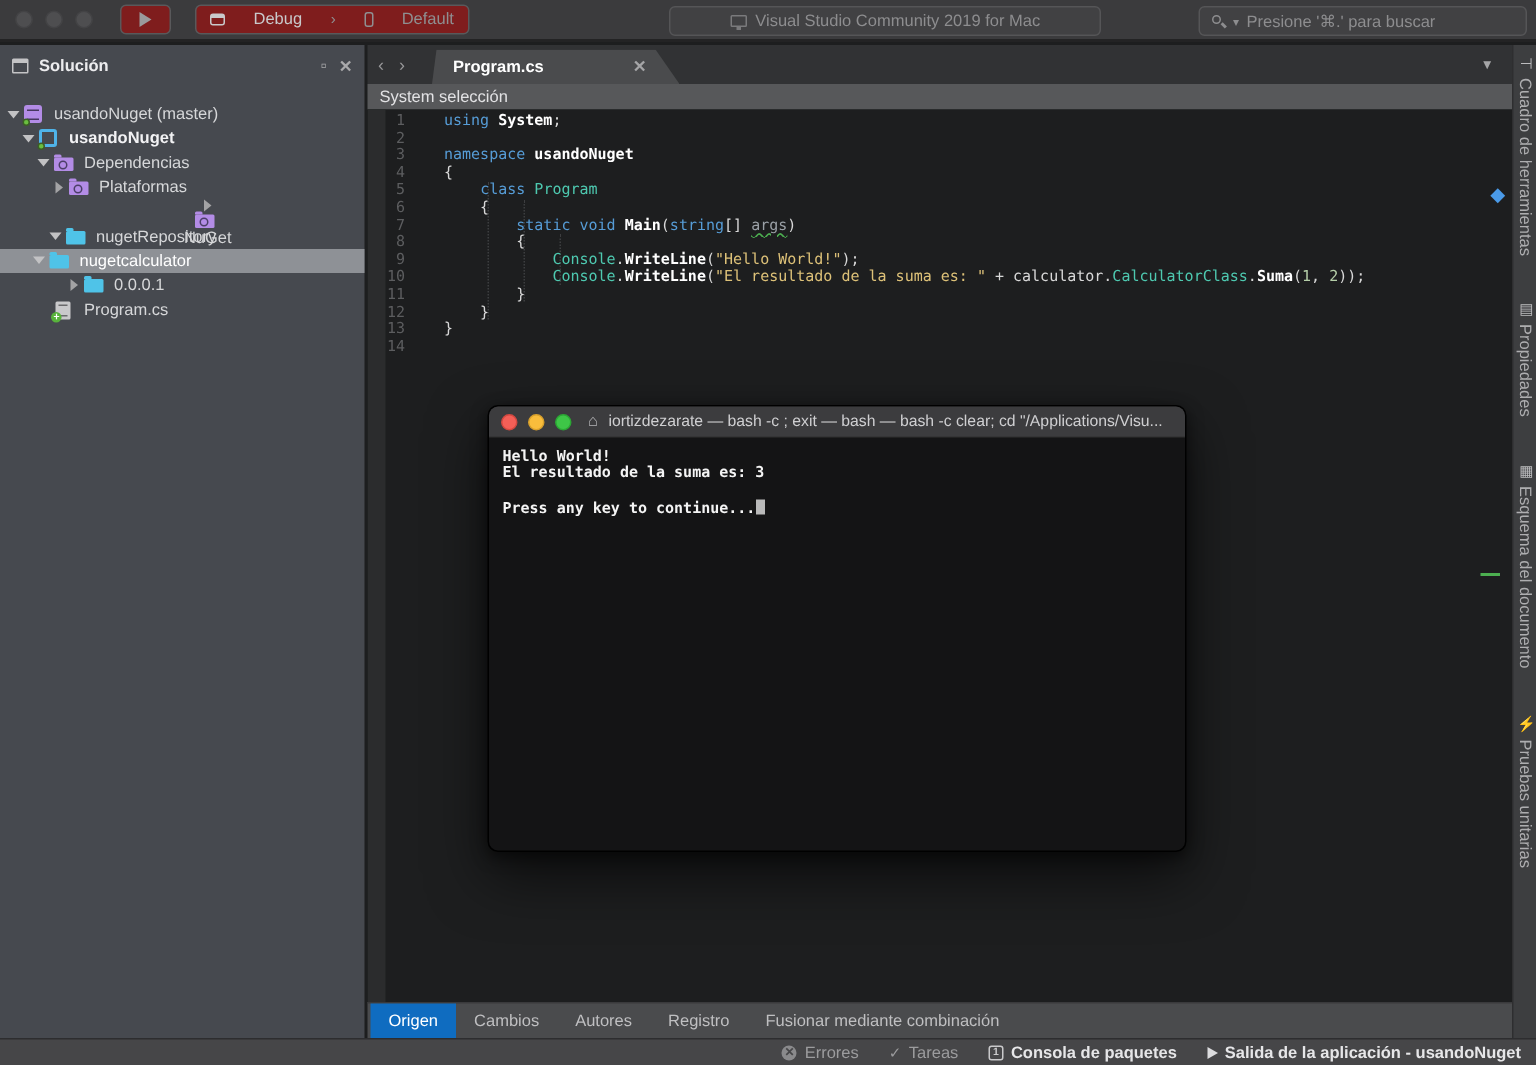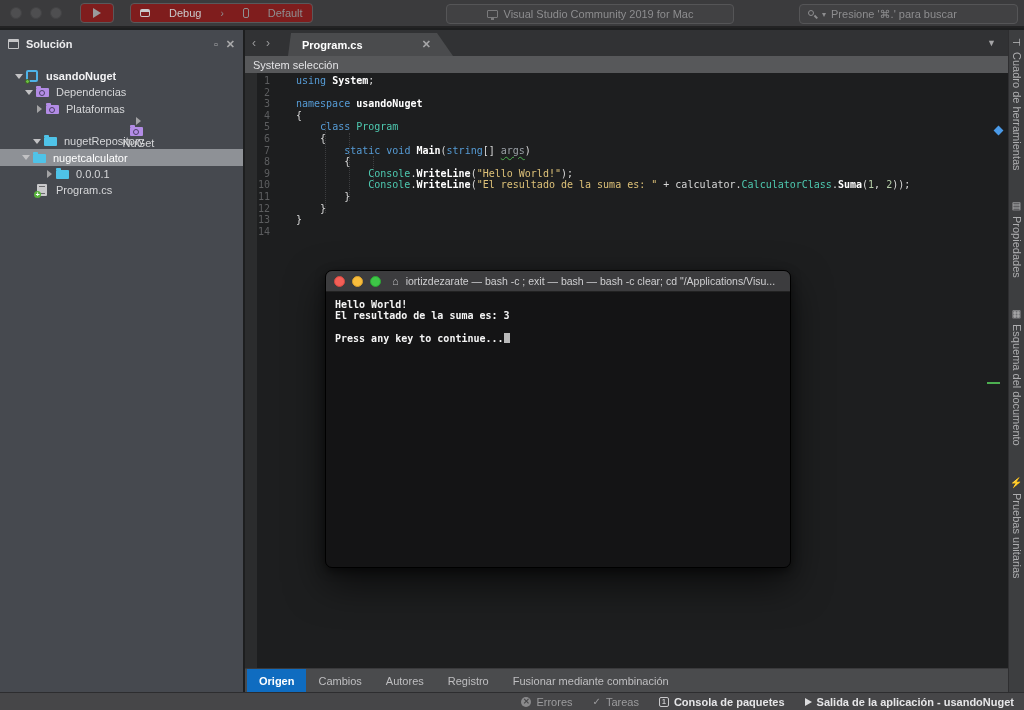--- a/index.html
+++ b/index.html
@@ -75,21 +75,21 @@
   .tok-t{color:#4ec9b0;}
   .tok-s{color:#ddc178;}
   .tok-n{color:#b5cea8;}
   .tok-a{color:#9aa0a6;text-decoration:underline;text-decoration-style:wavy;text-decoration-color:#4caf50;text-decoration-thickness:1px;text-underline-offset:2px;}
   .iguide{position:absolute;width:0;border-left:1px dotted #3d3e40;}
   .ov-diamond{position:absolute;right:6px;top:54px;width:7px;height:7px;background:#4a9ae8;transform:rotate(45deg);}
   .ov-green{position:absolute;right:8px;top:309px;width:13px;height:2px;background:#4caf50;}
   
   #bottom-tabs{position:absolute;left:0;bottom:0;width:100%;height:24px;background:#4a4b4d;border-top:1px solid #3a3a3c;display:flex;align-items:stretch;padding-left:2px;}
   .btab{display:flex;align-items:center;padding:0 12px;color:#bfbfc1;}
-  .btab.active{background:#0f6cc0;color:#ffffff;font-weight:bold;text-align:right;}
+  .btab.active{background:#0f6cc0;color:#ffffff;font-weight:normal;text-align:right;}
   
   #terminal{position:absolute;left:325px;top:270px;width:466px;height:298px;border-radius:7px;background:#141415;box-shadow:0 16px 38px rgba(0,0,0,0.6),0 3px 10px rgba(0,0,0,0.5);border:1px solid #000;}
   #term-titlebar{height:21px;background:#3c3c3e;border-radius:6px 6px 0 0;border-bottom:1px solid #222;display:flex;align-items:center;padding:0 8px;gap:7px;}
   .tl{width:11px;height:11px;border-radius:50%;display:inline-block;flex:none;}
   .tl-red{background:#f45f57;border:1px solid #d44840;}
   .tl-yellow{background:#f9bd3c;border:1px solid #d8a02c;}
   .tl-green{background:#3ec647;border:1px solid #2ba734;}
   .home-ico{color:#b5b5b7;font-size:11px;margin-left:4px;}
   #term-title{color:#cfcfd1;font-size:10.5px;white-space:nowrap;overflow:hidden;}
   #term-body{padding:7px 9px;font-family:"DejaVu Sans Mono", monospace;font-size:10px;font-weight:bold;line-height:11.3px;color:#f4f4f4;white-space:pre;}
@@ -144,20 +144,30 @@
 
   <div id="sidebar">
     <div id="sb-header">
       <span class="sol-ico"></span>
       <span>Solución</span>
       <span class="spacer"></span>
       <span class="hbtn">▫</span>
       <span class="hbtn">✕</span>
     </div>
     <div id="tree">
+        <div class="trow" style="padding-left: 4px;">
+          <span class="arrow">
+            <i class="arr-down"></i>
+          </span>
+          <span class="ticon">
+            <i class="sol-sq"></i>
+            <i class="badge-dot"></i>
+          </span>
+          <span>usandoNuget (master)</span>
+        </div>
         <div class="trow bold" style="padding-left: 14px;">
           <span class="arrow">
             <i class="arr-down"></i>
           </span>
           <span class="ticon">
             <i class="proj-sq"></i>
             <i class="badge-dot"></i>
           </span>
           <span>usandoNuget</span>
         </div>

